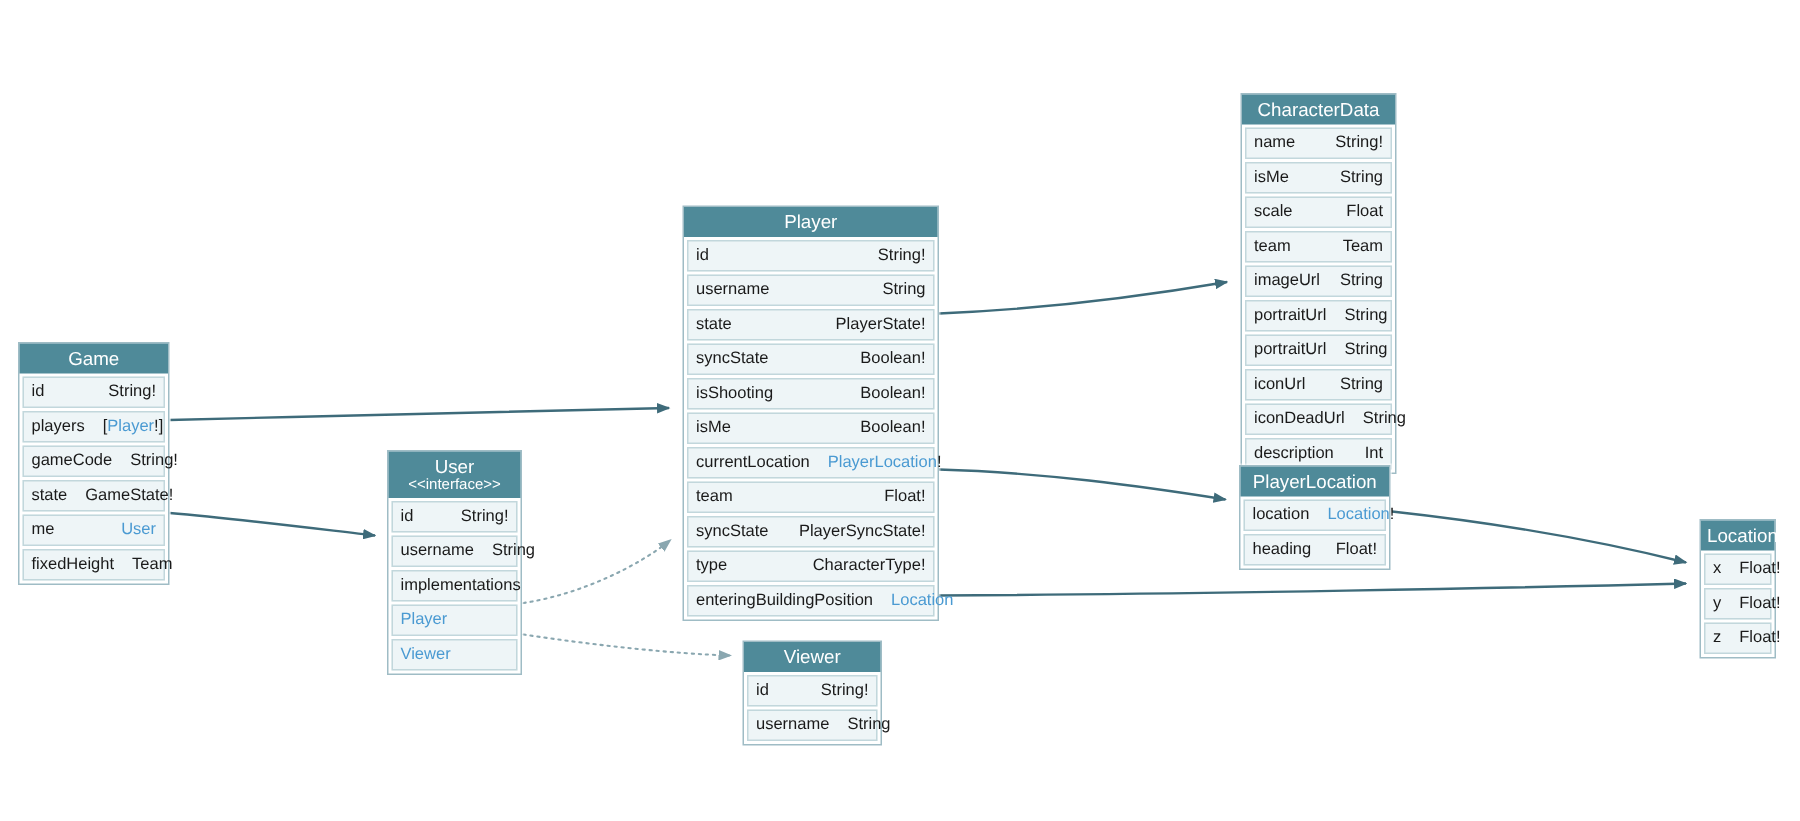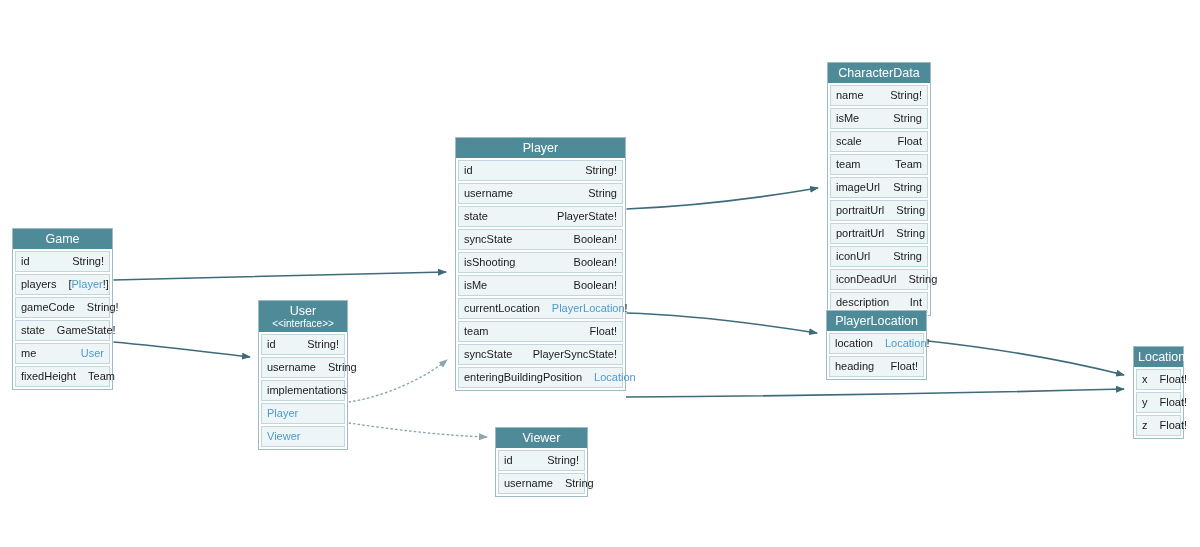--- a/index.html
+++ b/index.html
@@ -153,20 +153,24 @@
     </div>
     <div class="row">
       <span class="fname">team</span>
       <span class="ftype"><span>Float!</span></span>
     </div>
     <div class="row">
       <span class="fname">syncState</span>
       <span class="ftype"><span>PlayerSyncState!</span></span>
     </div>
     <div class="row">
+      <span class="fname">type</span>
+      <span class="ftype"><span>CharacterType!</span></span>
+    </div>
+    <div class="row">
       <span class="fname">enteringBuildingPosition</span>
       <span class="ftype"><span class="tlink">Location</span></span>
     </div>
   </div>
 
   <div class="table" style="left:495px;top:427px;width:93px;">
     <div class="thead">
       <div class="ttitle">Viewer</div>
     </div>
     <div class="row">

